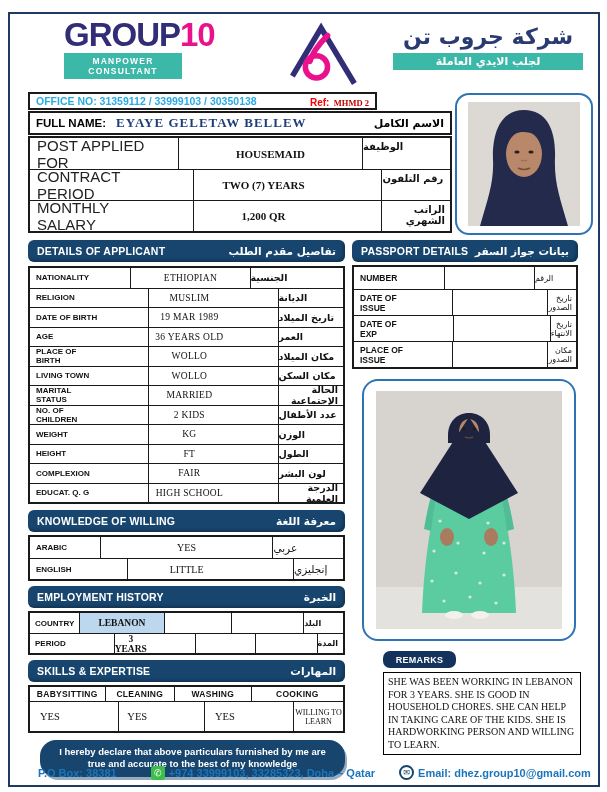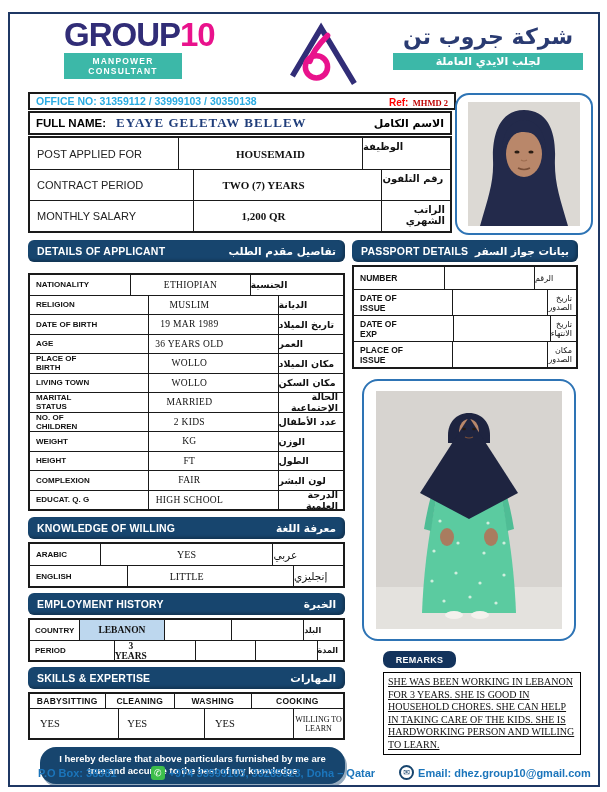--- a/index.html
+++ b/index.html
@@ -17,21 +17,21 @@
   .logo-group { color:#312D77; }
   .logo-ten { color:#E9128C; }
   .logo-banner { margin-top:3px; background:#3CB8A8; color:#fff; font-size:8.5px; font-weight:bold; letter-spacing:1.2px; text-align:center; padding:3px 0; width:118px; }
   .emblem { position:absolute; left:255px; top:0px; }
   .header-ar { position:absolute; right:8px; top:4px; width:190px; text-align:center; }
   .company-ar { color:#2A3B72; font-size:22px; font-weight:bold; line-height:26px; }
   .banner-ar { margin-top:3px; background:#3CB8A8; color:#fff; font-size:11px; font-weight:bold; padding:2px 0; }
   .ar { font-family:"DejaVu Sans", sans-serif; direction:rtl; }
 
   
-  .office-row { position:absolute; top:92px; left:28px; width:428px; height:18px; border:2px solid #1a1a1a;
+  .office-row { position:absolute; top:92px; left:28px; width:349px; height:18px; border:2px solid #1a1a1a;
     display:flex; align-items:center; justify-content:space-between; padding:6px 6px;gap:24px; }
   .office-text { color:#29ABE2; font-weight:bold; font-size:10.5px; }
   .ref-label { color:#FF0000; font-weight:bold; font-size:10px; }
   .ref-value { color:#C00000; font-weight:bold; font-size:8.5px; font-family:"Liberation Serif", serif; }
   .fullname-row { position:absolute; top:111px; left:28px; width:424px; height:24px; border:2px solid #1a1a1a;
     display:flex; align-items:center; padding:0 6px; }
   .fullname-label { font-weight:bold; font-size:11.5px; color:#000; }
   .fullname-value { color:#1F3D7A; font-family:"Liberation Serif", serif; font-weight:bold; font-size:13px; letter-spacing:1px; margin-left:10px; }
   .fullname-ar { margin-left:auto; font-weight:bold; font-size:11px; color:#000; }
 
@@ -40,39 +40,39 @@
   .tr { display:flex; }
   .tr + .tr { border-top:1.4px solid #1a1a1a;gap:48px; }
   .td { border-left:1.4px solid #1a1a1a; display:flex; align-items:center; }
   .td:first-child { border-left:none; }
   .c { justify-content:center; text-align:center; }
   .r { justify-content:flex-end; text-align:right; padding-right:5px; }
 
   
   .top-table { position:absolute; top:136px; left:28px; width:424px; }
   .top-table .tr { height:31px; }
-  .top-table .lab { width:148px; padding-left:7px; font-size:11px; color:#222; }
+  .top-table .lab { width:148px; padding-left:7px; font-size:15px; color:#222; }
   .top-table .val { width:184px; font-family:"Liberation Serif", serif; font-weight:bold; font-size:11px; }
   .top-table .arx { width:88px; font-weight:bold; font-size:10px; align-items:flex-start; padding-top:3px; }
 
   
   .photo-head { position:absolute; top:93px; left:455px; width:138px; height:142px; border:2px solid #2E74B5; border-radius:14px;
     display:flex; align-items:center; justify-content:center; background:#fff; }
 
   
   .left-col  { position:absolute; top:240px; left:28px;  width:317px; }
   .right-col { position:absolute; top:240px; left:352px; width:226px; }
 
   .section-bar { height:22px; background:#17456E; border-radius:6px; color:#fff; display:flex; align-items:center;
     justify-content:space-between; padding:0 9px; box-shadow:inset -2px -2px 3px rgba(0,0,0,.25); }
   .section-bar .en { font-weight:bold; font-size:10.5px; letter-spacing:.2px; }
   .section-bar .art { font-weight:bold; font-size:10.5px; }
 
   
-  .details-table { margin-top:11px; }
+  .details-table { margin-top:4px; }
   .details-table .tr { height:19.5px; }
   .details-table .lab { width:101px; padding-left:6px; font-weight:bold; font-size:8px; }
   .details-table .val { width:120px; font-family:"Liberation Serif", serif; font-size:9.5px; letter-spacing:.3px; }
   .details-table .arx { width:94px; font-weight:bold; font-size:9.5px; }
 
   
   .lang-table { margin-top:6px; }
   .lang-table .tr { height:21px; }
   .lang-table .lab { width:70px; padding-left:6px; font-weight:bold; font-size:8px; }
   .lang-table .val { width:174px; font-family:"Liberation Serif", serif; font-size:10px; }
@@ -110,21 +110,21 @@
   .pass-table .arx { width:42px; font-size:8px; line-height:9px; padding-right:4px; }
 
   
   .photo-body { margin:10px 0 0 10px; width:214px; height:262px; border:2px solid #2E74B5; border-radius:16px;
     display:flex; align-items:center; justify-content:center; background:#fff; }
 
   
   .remarks-pill { margin:10px 0 0 31px; width:73px; height:17px; background:#13335C; border-radius:7px;
     color:#fff; font-weight:bold; font-size:9px; display:flex; align-items:center; justify-content:center; letter-spacing:.3px; }
   .remarks-box { margin:4px 0 0 31px; width:198px; border:1.6px solid #000; padding:3px 4px;
-    font-family:"Liberation Serif", serif; font-size:10px; line-height:12.5px;text-decoration:underline; }
+    font-family:"Liberation Serif", serif; font-size:10px; line-height:12.5px; }
 
   
   .footer { position:absolute; top:765px; left:38px; right:14px; display:flex; align-items:center; }
   .footer .blue { color:#1B75BB; font-weight:bold; font-size:11px; }
   .wa-icon { width:14px; height:14px; background:#3DBE4B; border-radius:3px; color:#fff; font-size:9px;
     display:inline-flex; align-items:center; justify-content:center; margin:0 4px 0 34px; }
   .mail-icon { width:15px; height:15px; border:2px solid #17456E; border-radius:50%; color:#17456E; font-size:8px;
     display:inline-flex; align-items:center; justify-content:center; margin:0 4px 0 24px; background:#fff; }
 </style>
 </head>

